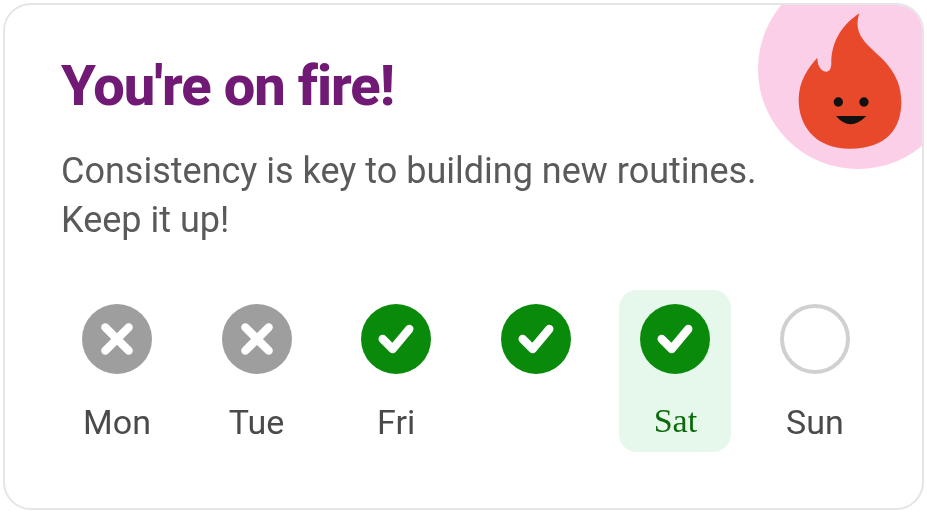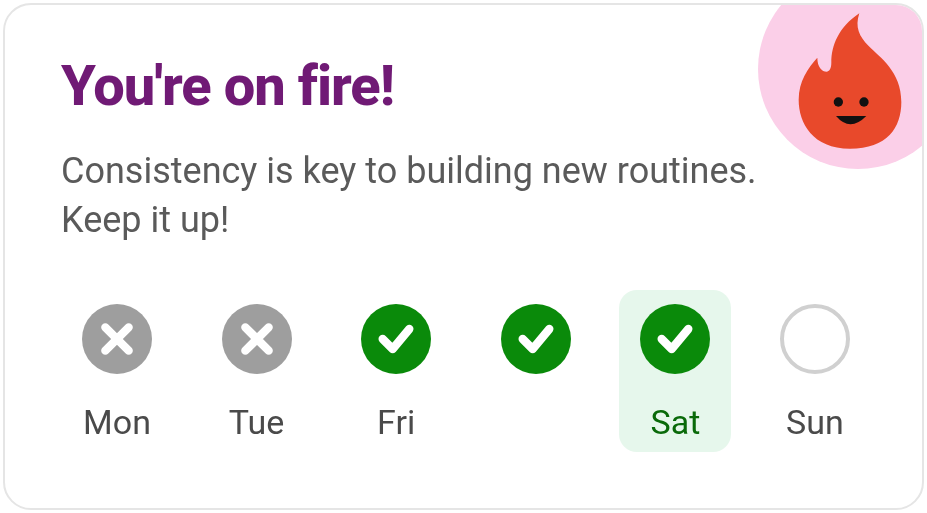--- a/index.html
+++ b/index.html
@@ -75,20 +75,21 @@
     .day {
       display: flex;
       flex-direction: column;
       align-items: center;
       width: 112px;
       padding: 14px 0 10px 0;
       border-radius: 18px;
     }
     .day.today {
       background: #e6f7ec;
+      font-family: Liberation Serif, serif;
     }
     .day-icon {
       width: 70px;
       height: 70px;
       border-radius: 50%;
       display: flex;
       align-items: center;
       justify-content: center;
     }
     .day-icon.missed {

